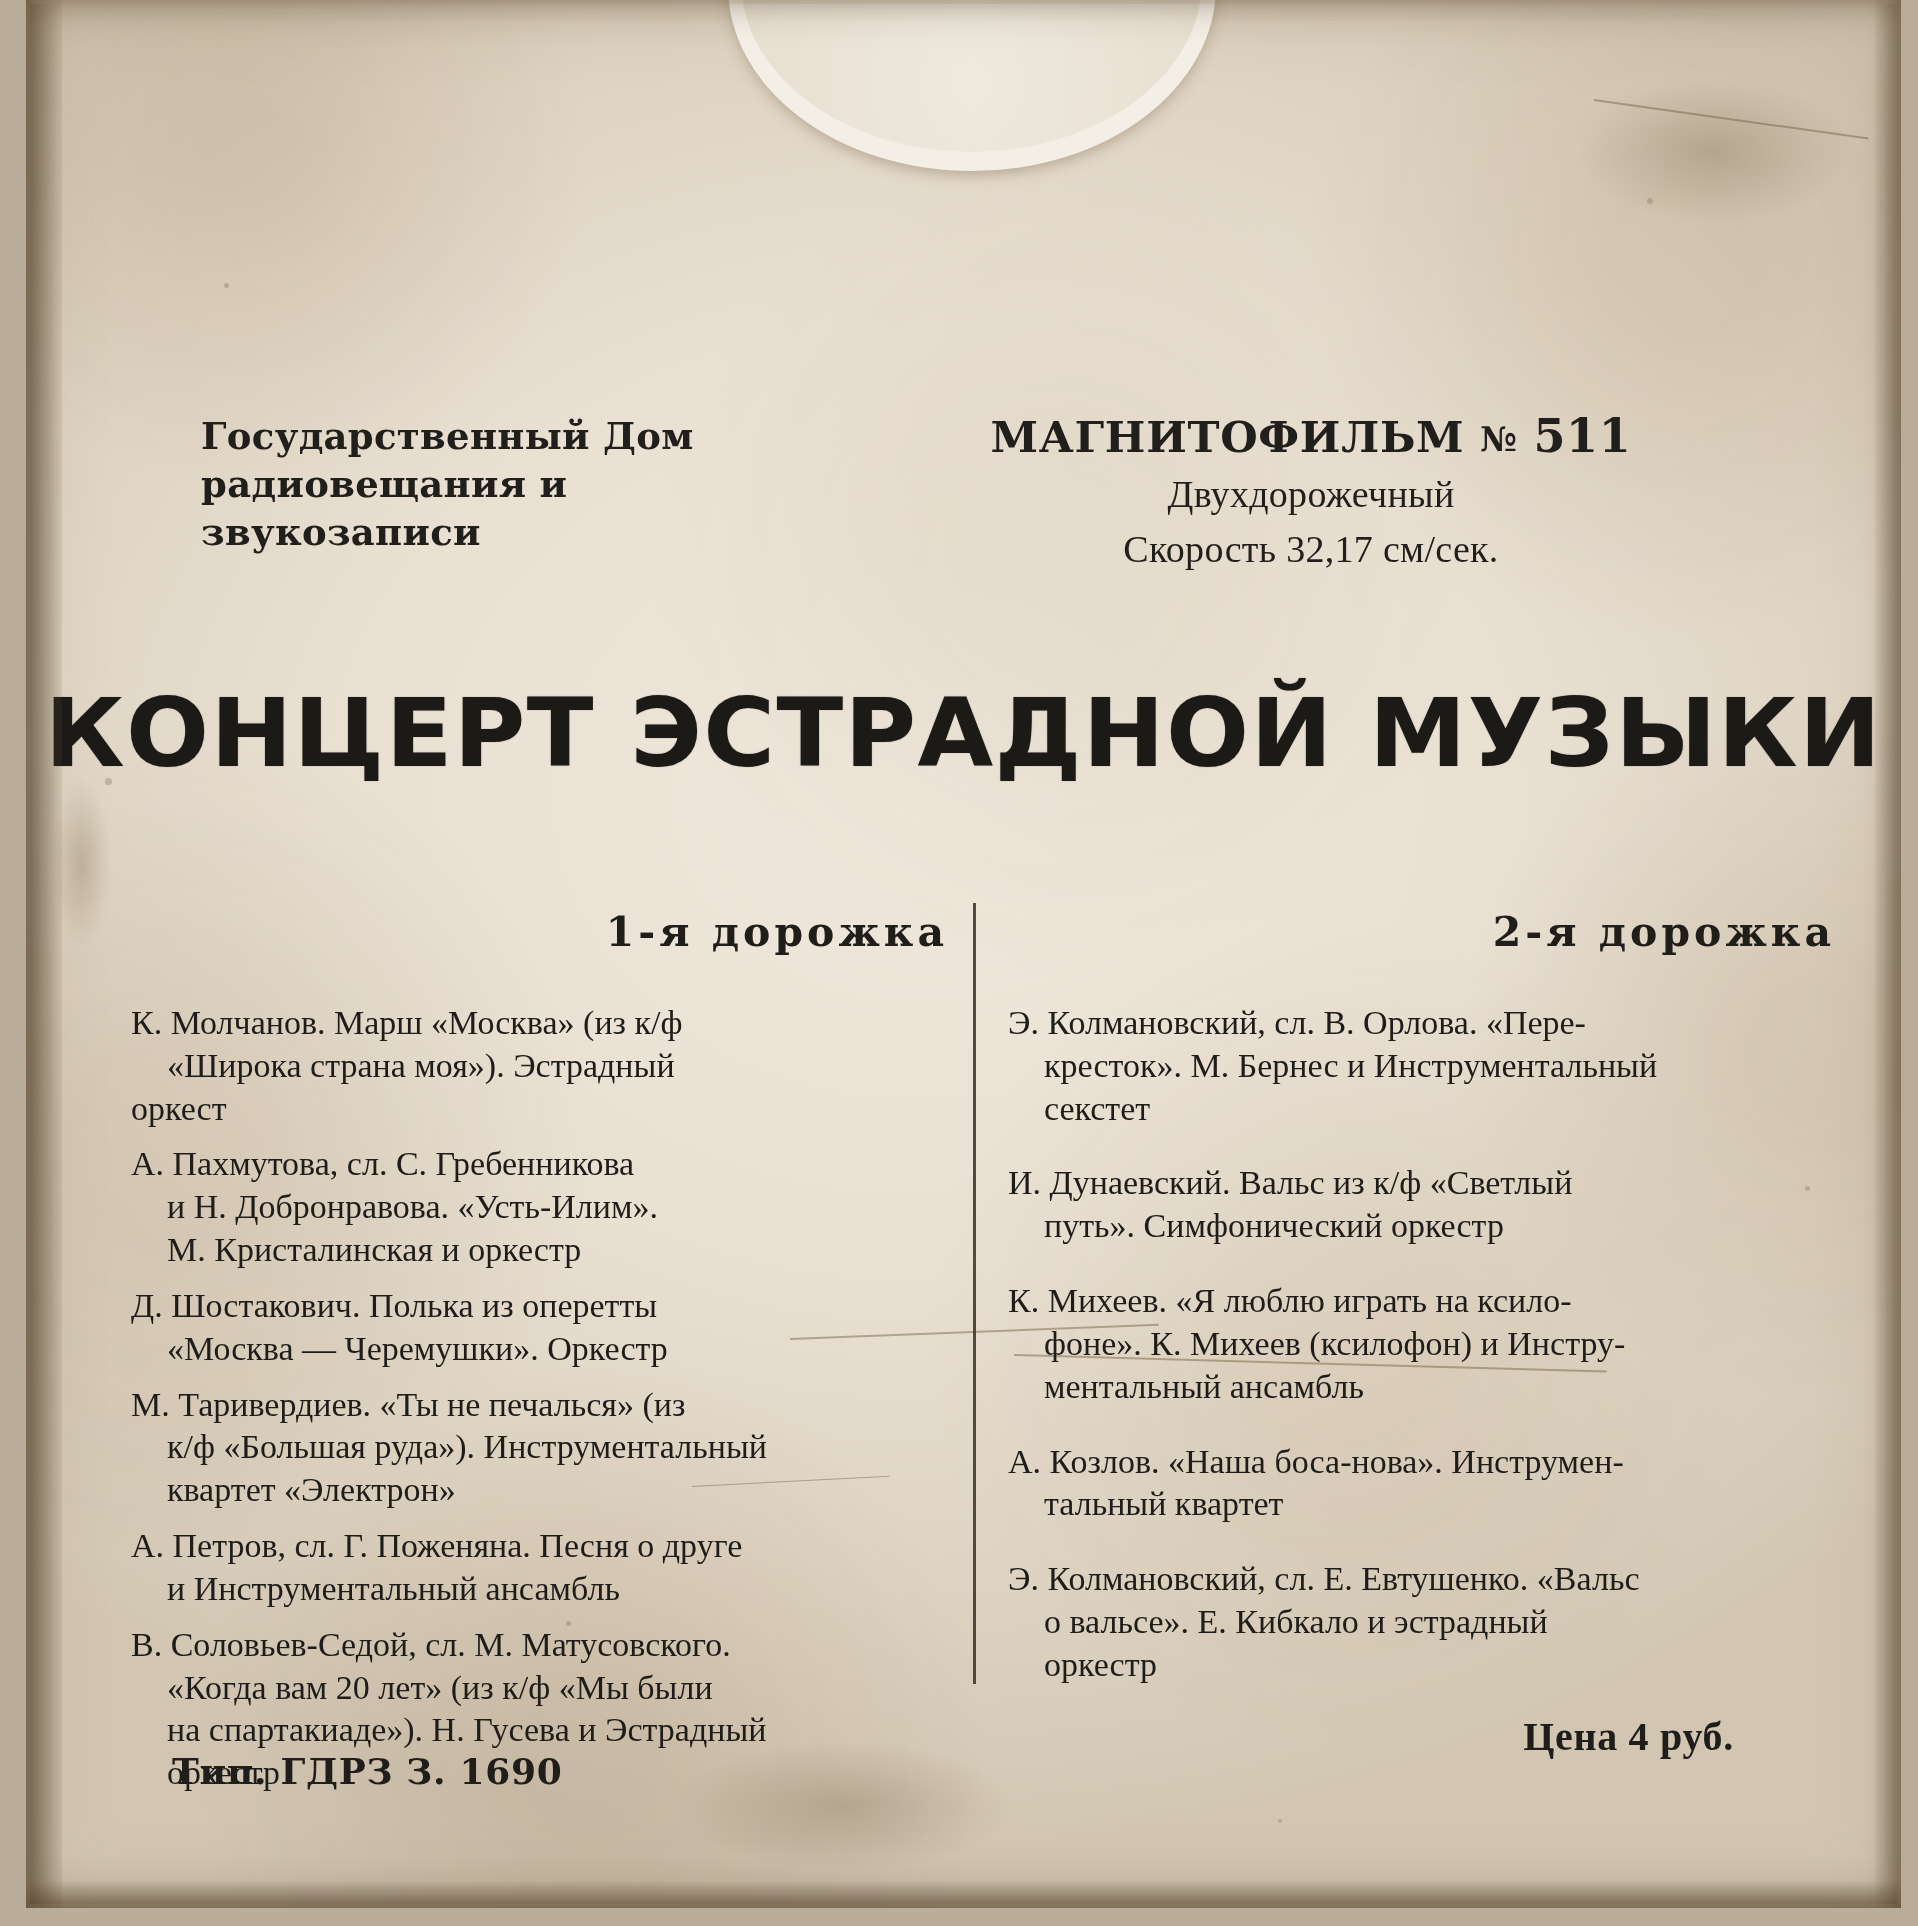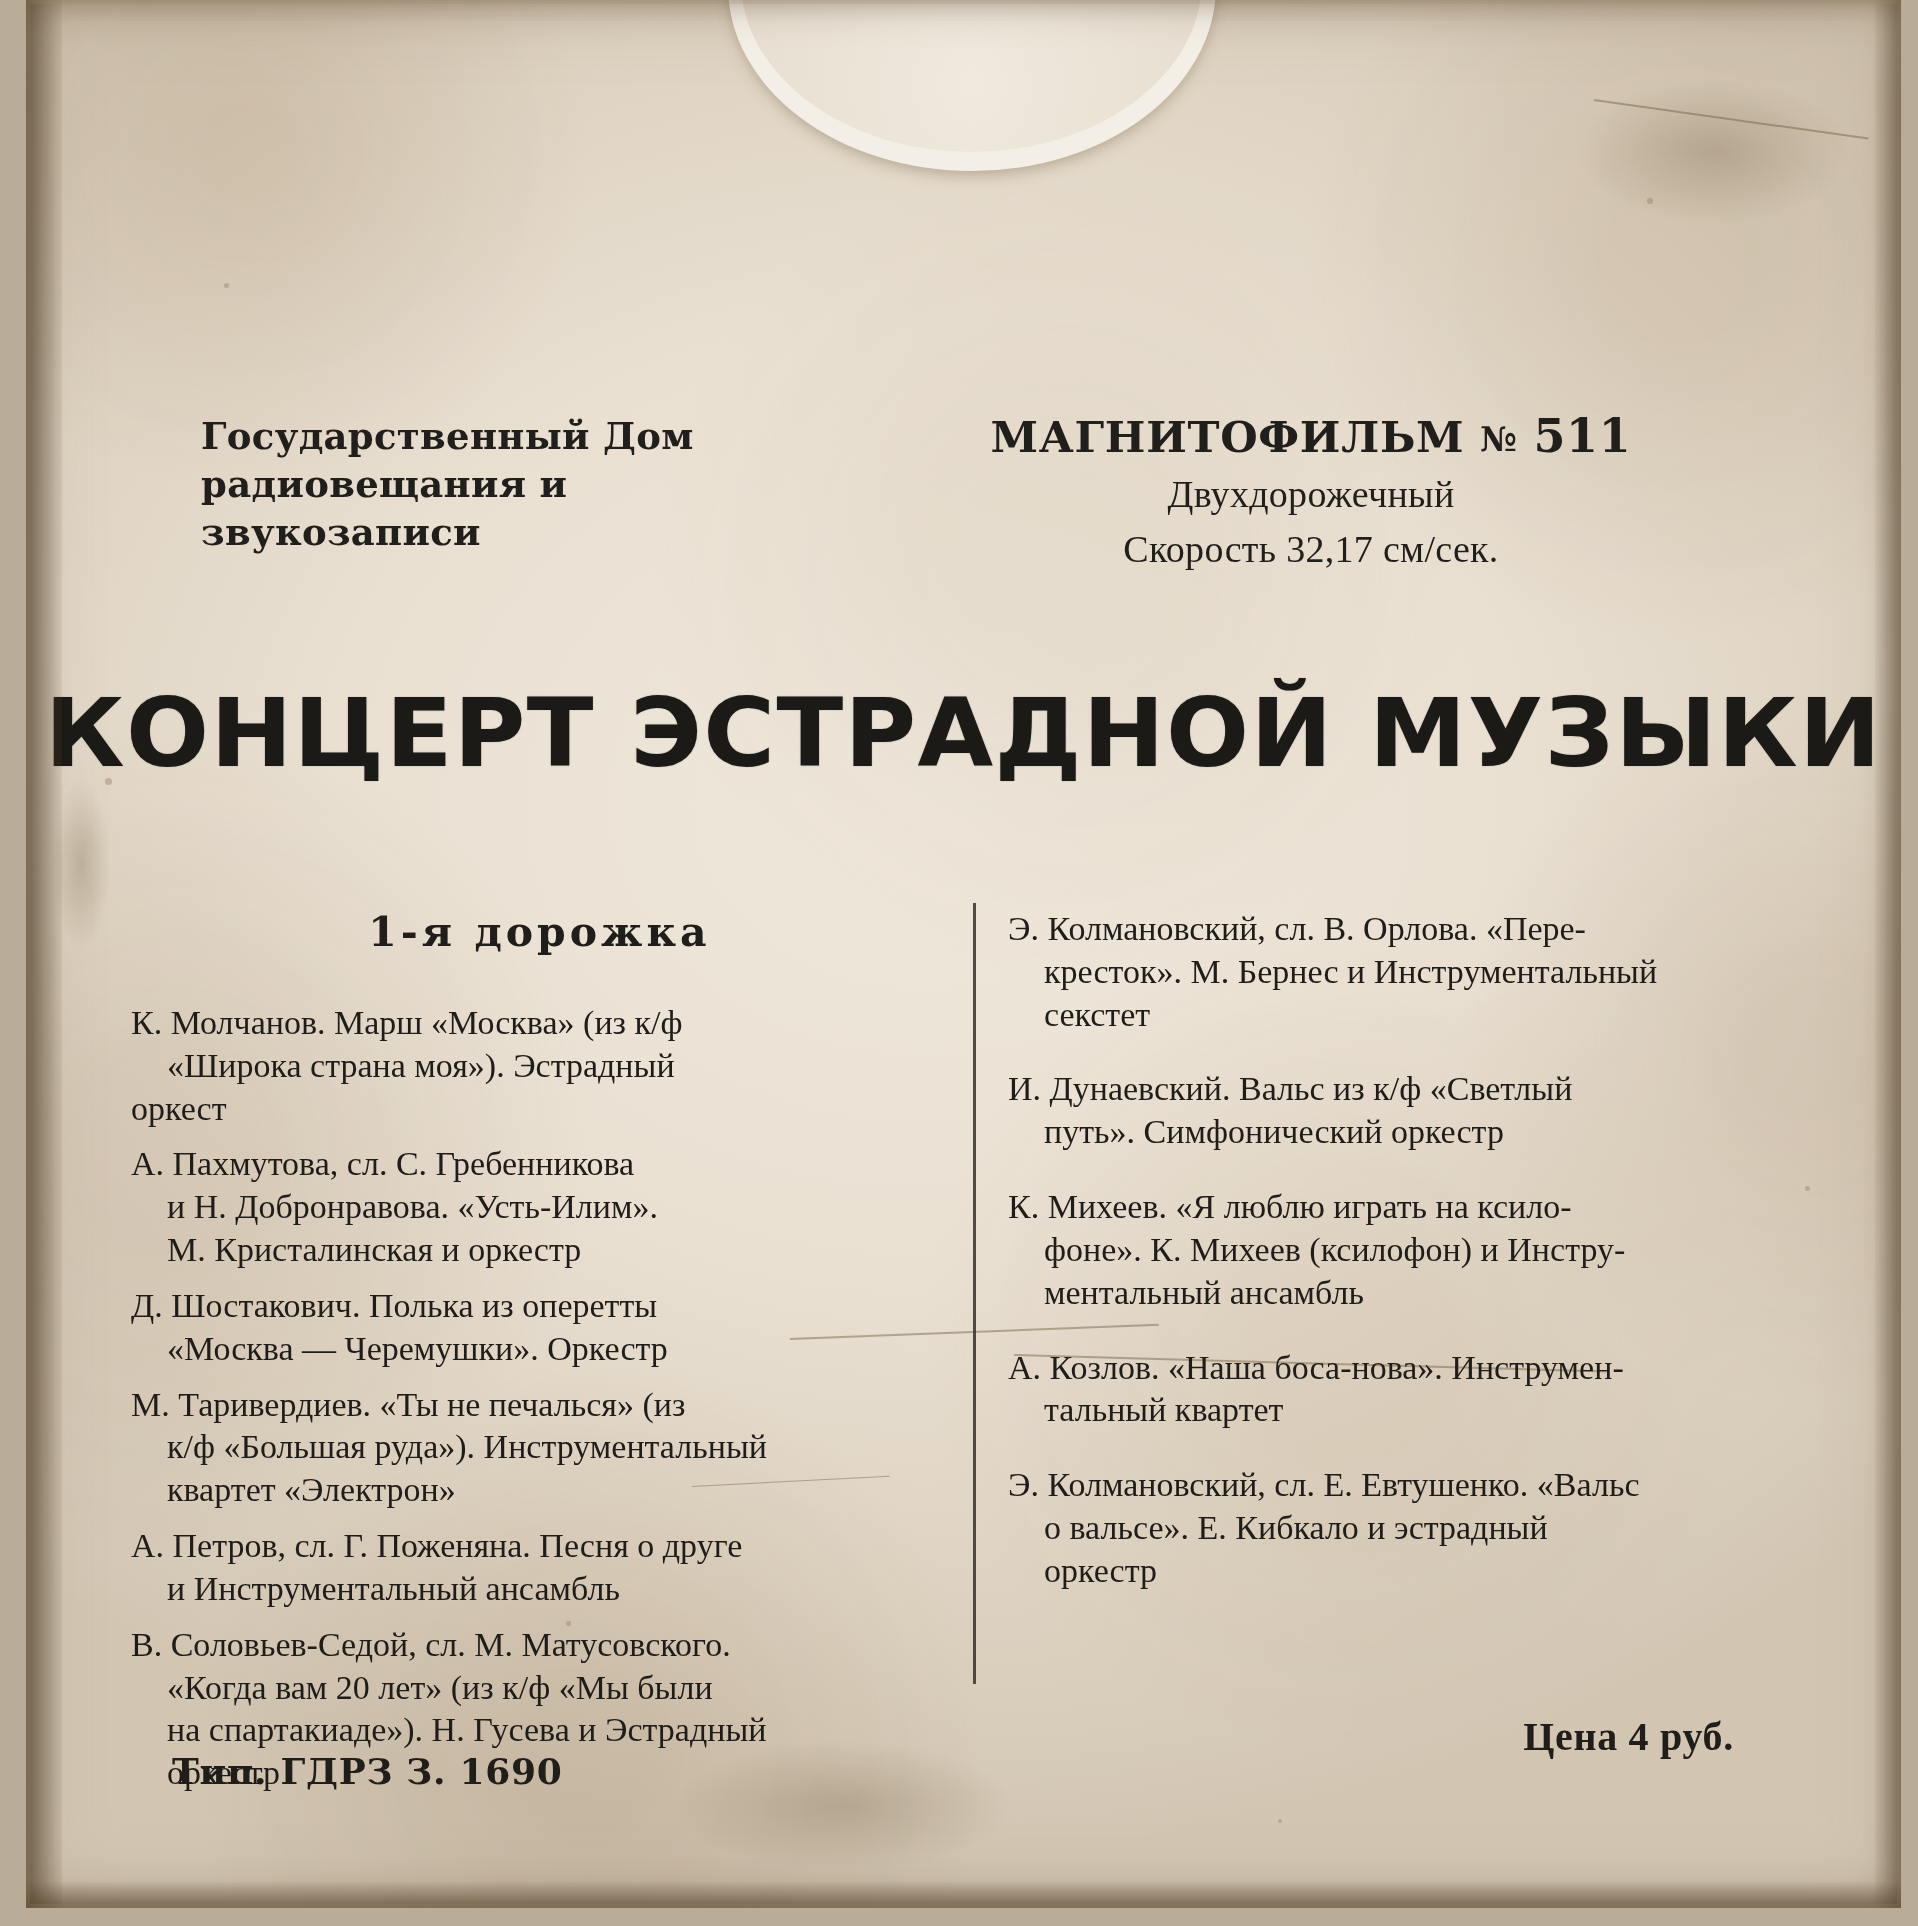--- a/index.html
+++ b/index.html
@@ -185,21 +185,21 @@
   }
 
   .col {
     position: absolute;
     top: 908px;
   }
   .col-left  { left: 105px;  width: 817px; }
   .col-right { left: 982px; width: 827px; }
 
   .col-head {
-    text-align: center;
+    text-align: right;
     font-family: "DejaVu Serif", serif;
     font-weight: 700;
     font-size: 41px;
     letter-spacing: 4px;
     margin-bottom: 46px;
     color: #201e1b;
   }
 
   .track {
     font-family: "Liberation Serif", serif;
@@ -329,20 +329,21 @@
 
         <div class="track">
           <span class="first">В. Соловьев-Седой, сл. М. Матусовского.</span>
           <span class="ind">«Когда вам 20 лет» (из к/ф «Мы были</span>
           <span class="ind">на спартакиаде»). Н. Гусева и Эстрадный</span>
           <span class="ind">оркестр</span>
         </div>
       </div>
 
       <div class="col col-right">
+        <div class="col-head">2-я дорожка</div>
 
         <div class="track">
           <span class="first">Э. Колмановский, сл. В. Орлова. «Пере-</span>
           <span class="ind">кресток». М. Бернес и Инструментальный</span>
           <span class="ind">секстет</span>
         </div>
 
         <div class="track">
           <span class="first">И. Дунаевский. Вальс из к/ф «Светлый</span>
           <span class="ind">путь». Симфонический оркестр</span>

